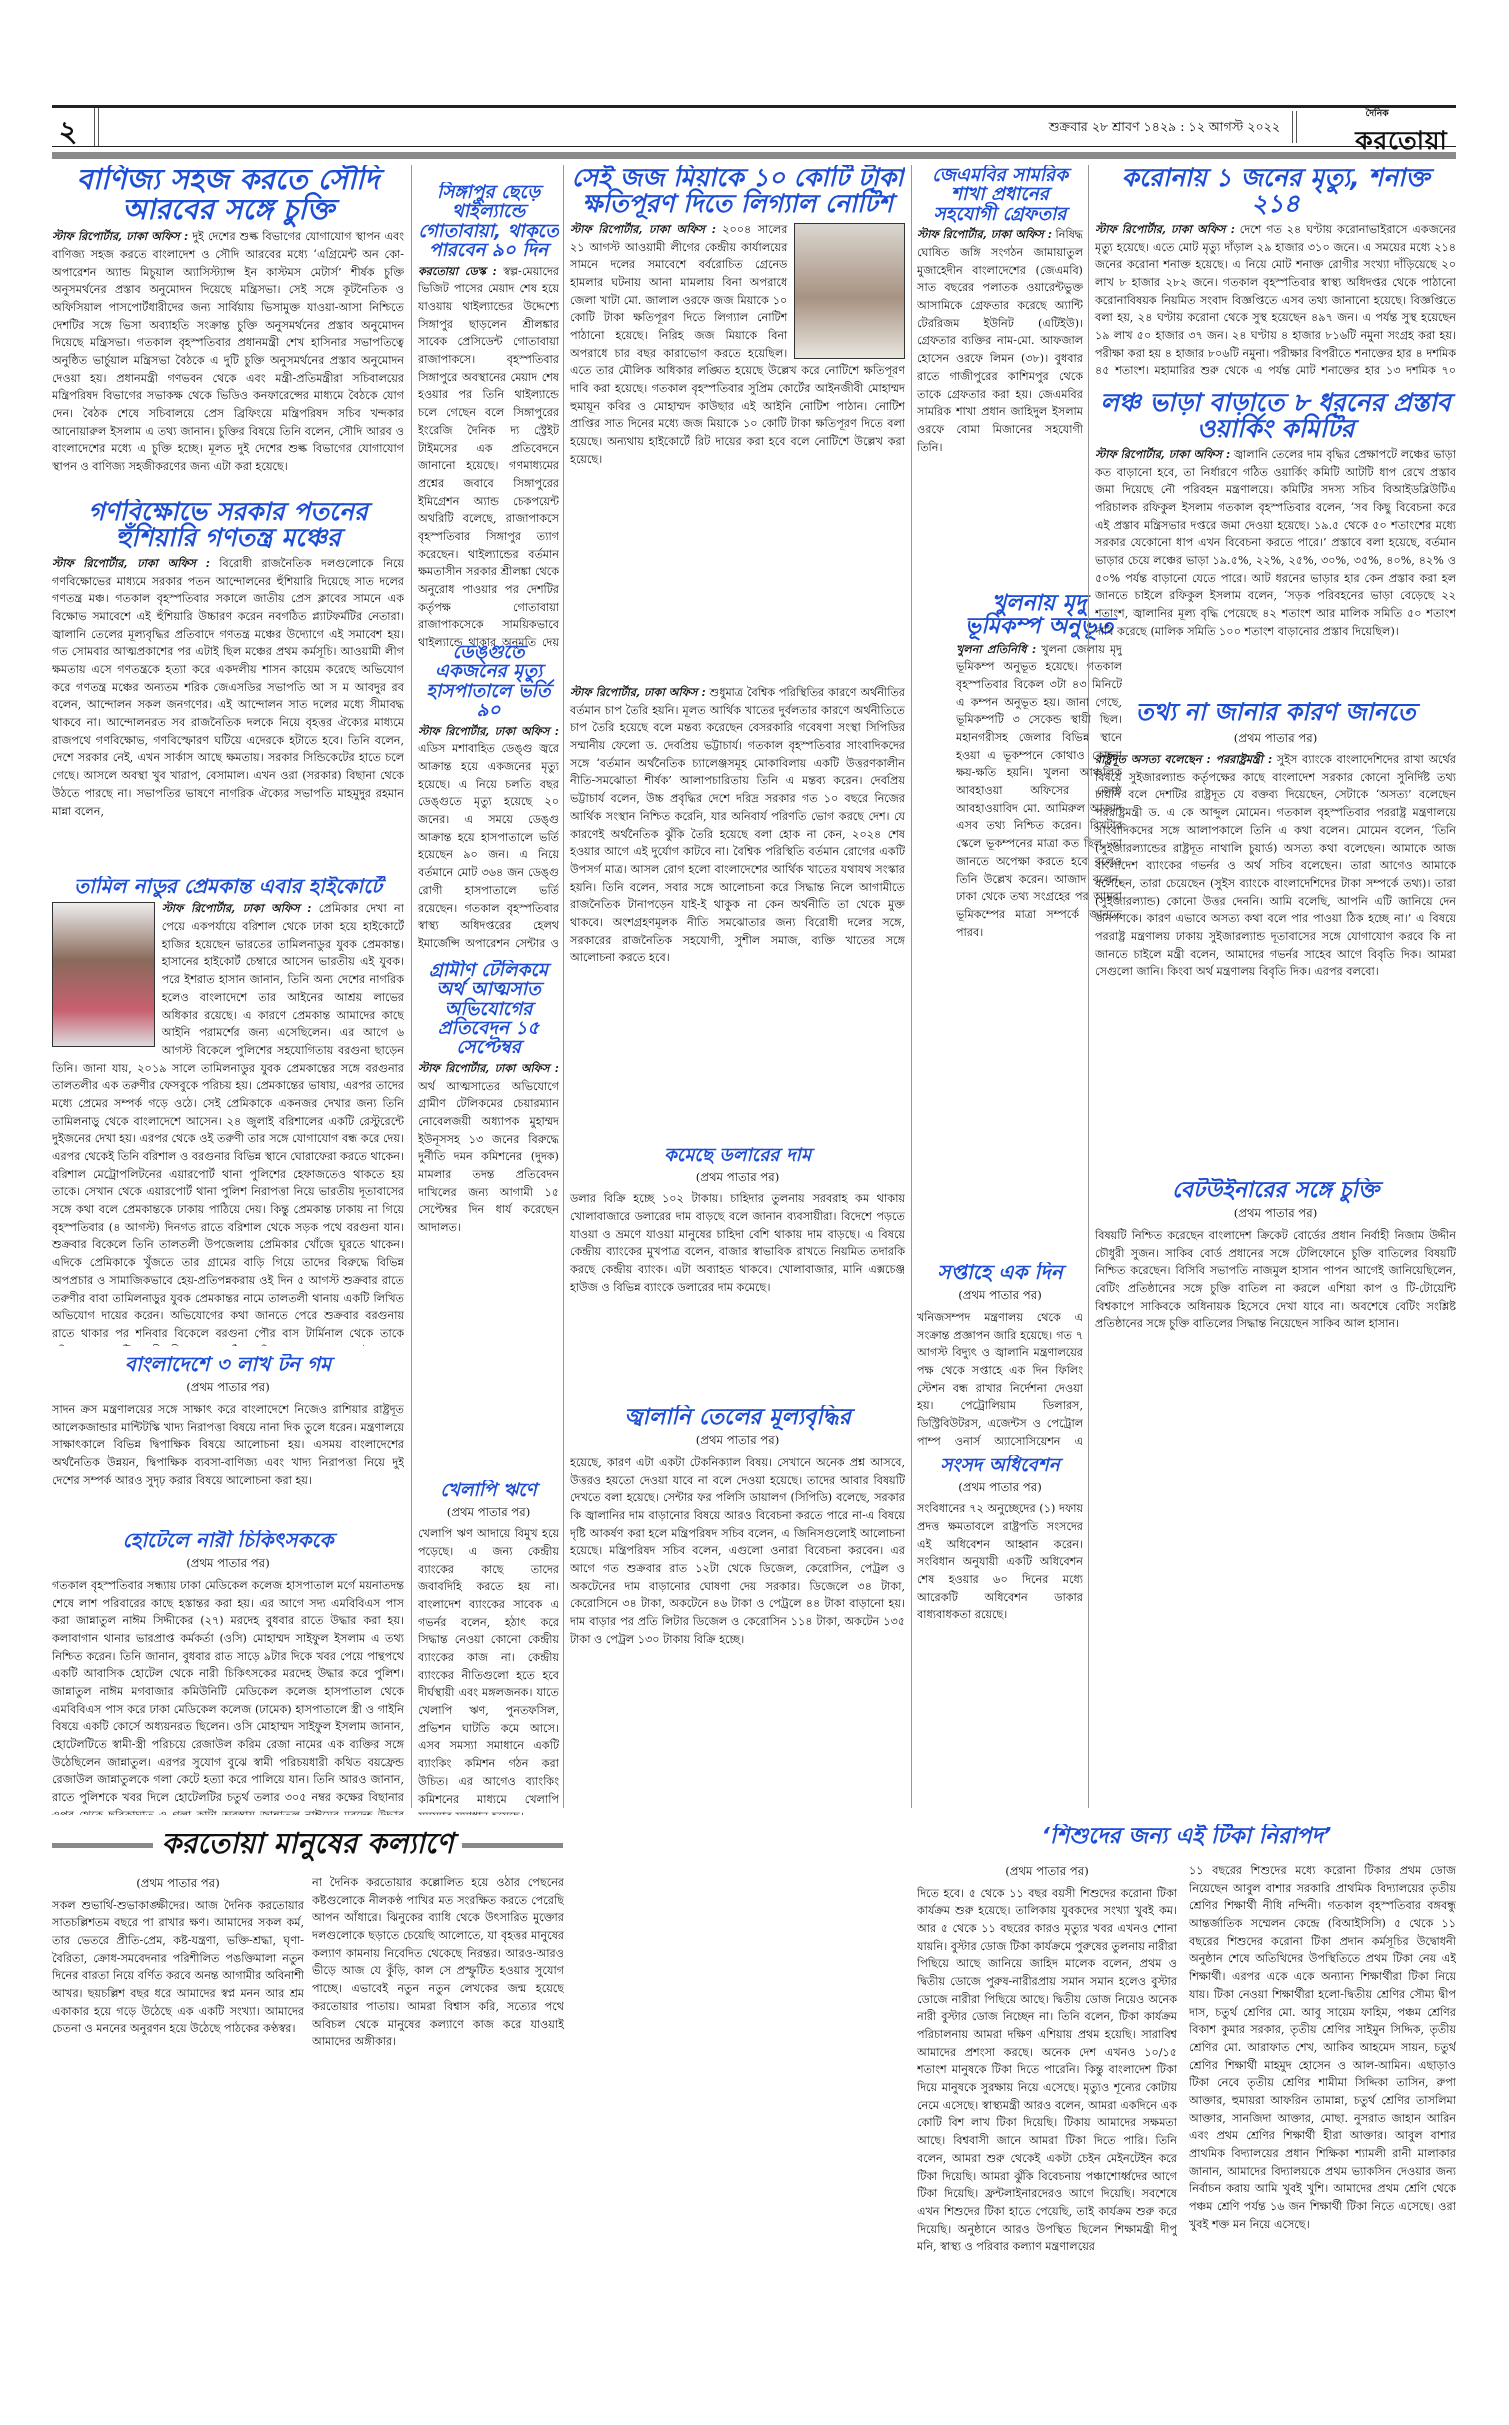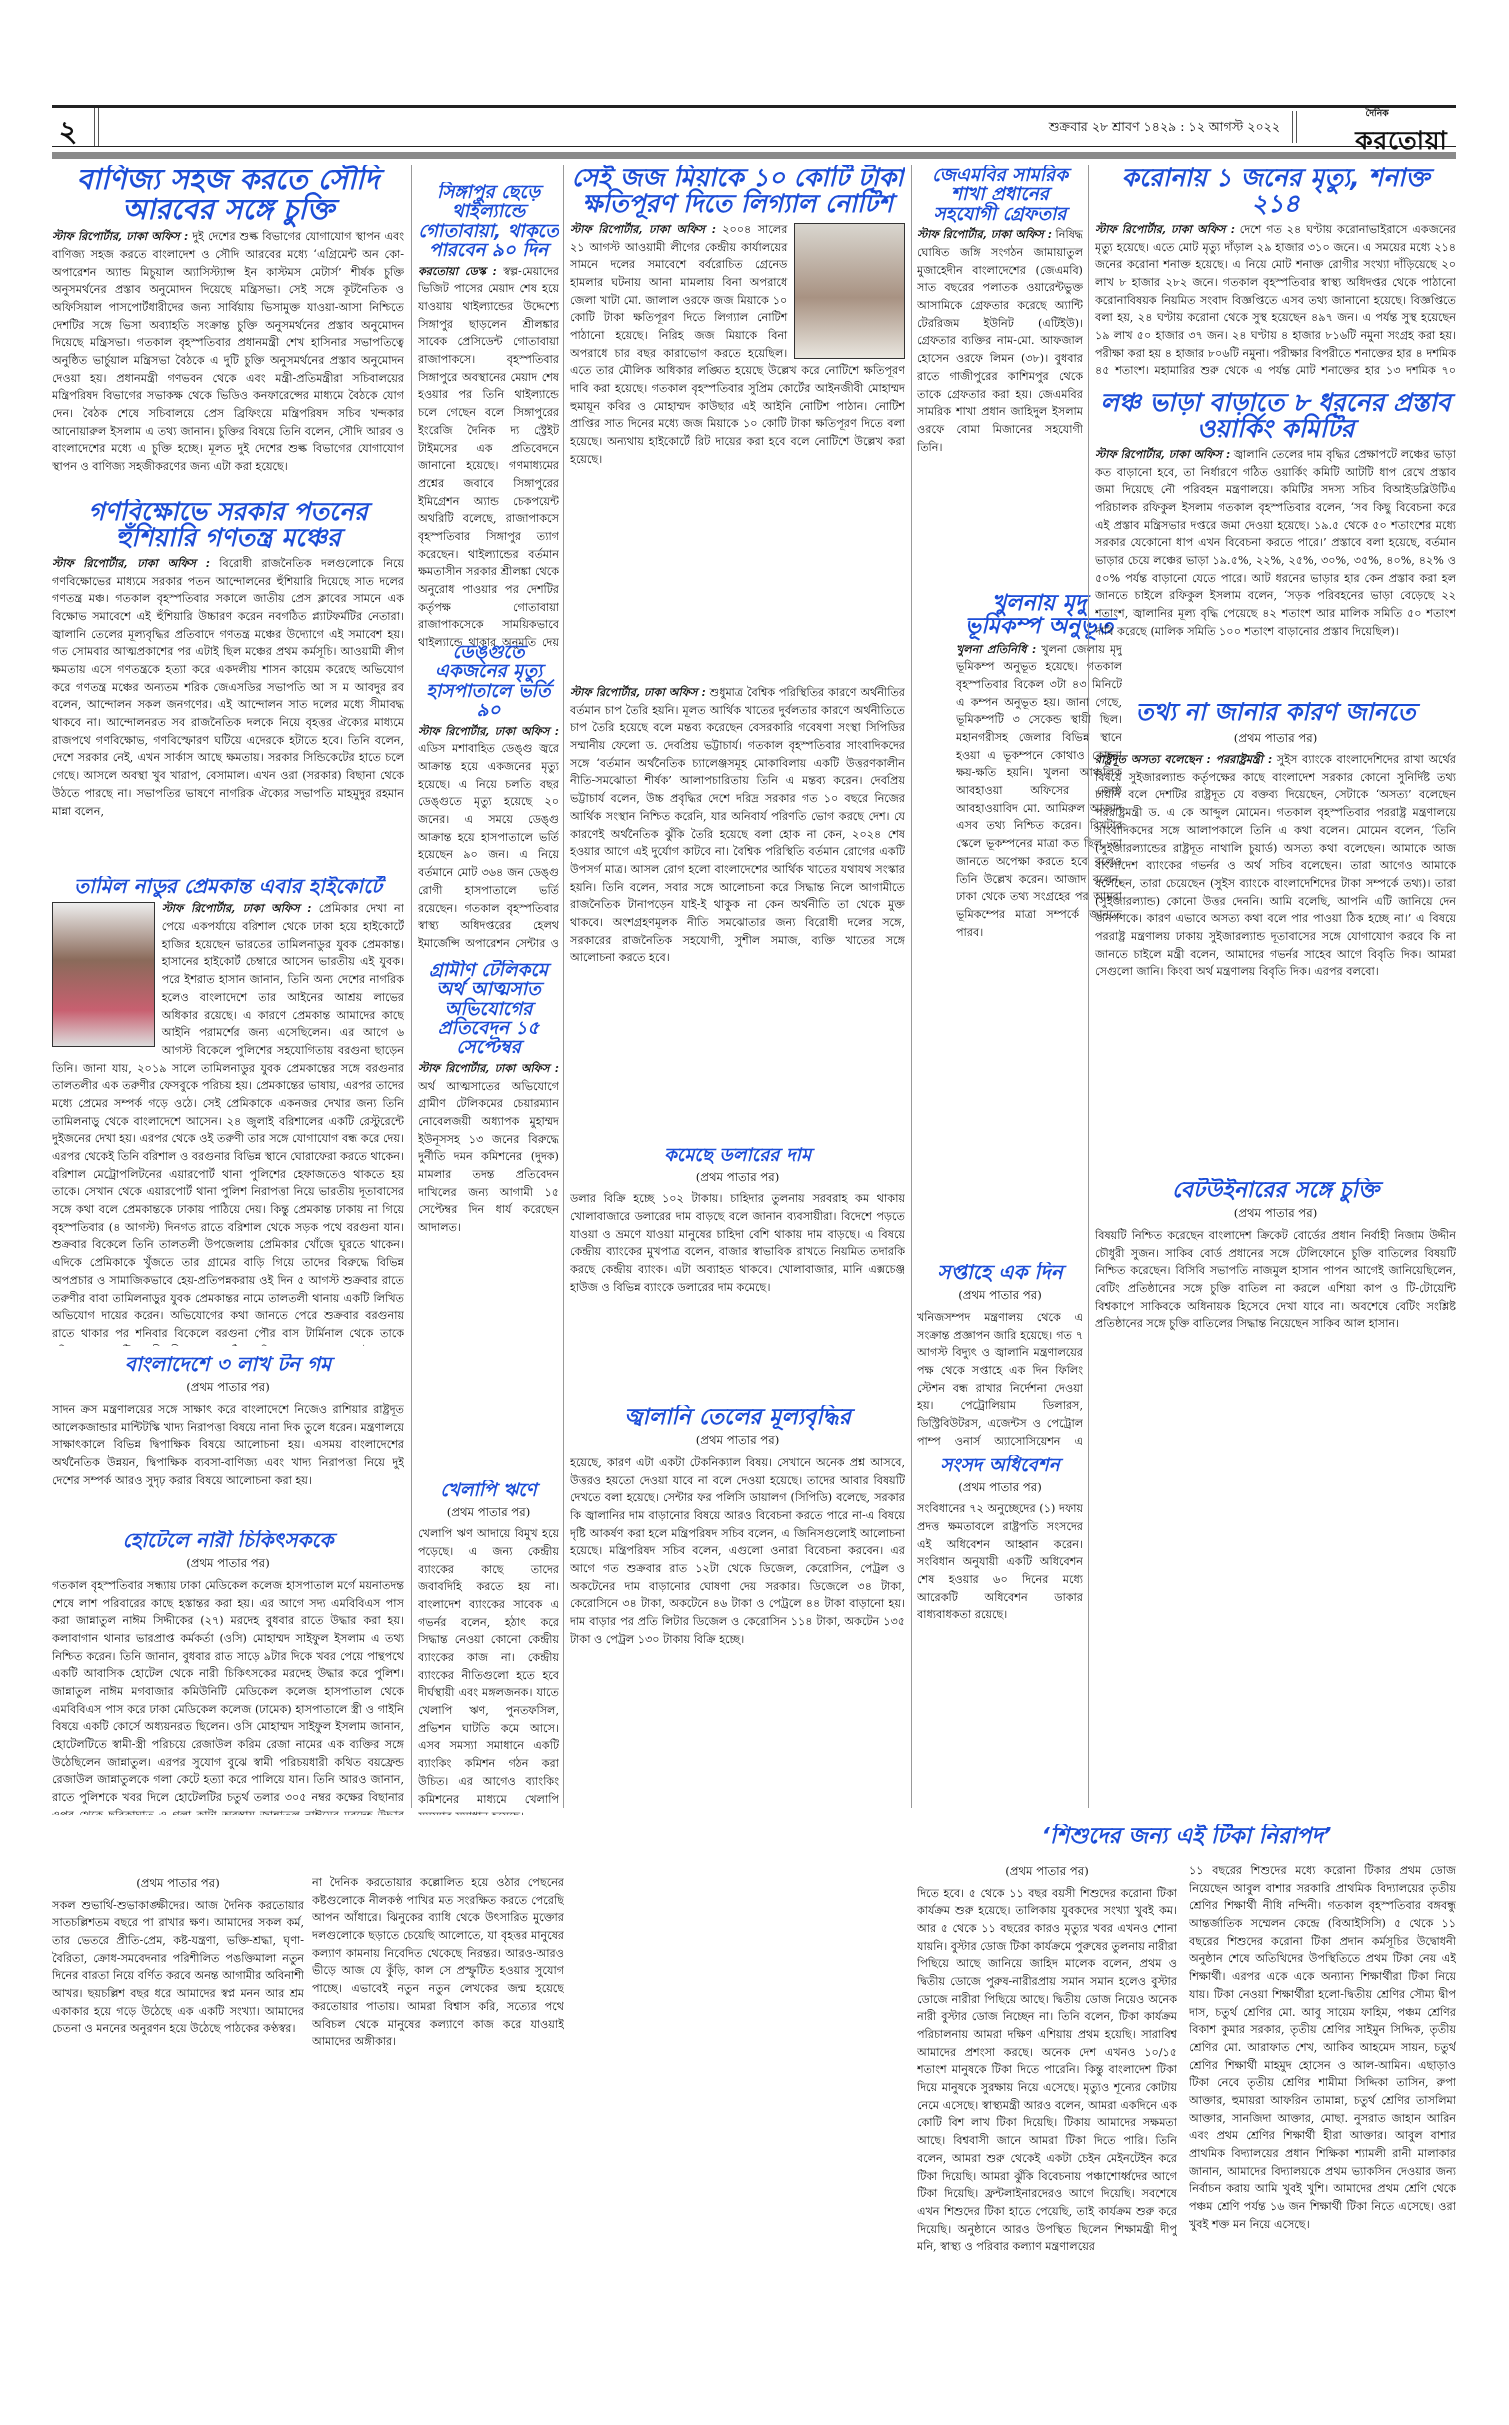--- a/index.html
+++ b/index.html
@@ -142,20 +142,25 @@
     <h2 class="hl" style="font-size:24px;">তথ্য না জানার কারণ জানতে</h2>
     <p class="sub">(প্রথম পাতার পর)</p>
     <p class="body"><span class="by">রাষ্ট্রদূত অসত্য বলেছেন : পররাষ্ট্রমন্ত্রী :</span> <span>সুইস ব্যাংকে বাংলাদেশিদের রাখা অর্থের বিষয়ে সুইজারল্যান্ড কর্তৃপক্ষের কাছে বাংলাদেশ সরকার কোনো সুনির্দিষ্ট তথ্য চায়নি বলে দেশটির রাষ্ট্রদূত যে বক্তব্য দিয়েছেন, সেটাকে ‘অসত্য’ বলেছেন পররাষ্ট্রমন্ত্রী ড. এ কে আব্দুল মোমেন। গতকাল বৃহস্পতিবার পররাষ্ট্র মন্ত্রণালয়ে সাংবাদিকদের সঙ্গে আলাপকালে তিনি এ কথা বলেন। মোমেন বলেন, ‘তিনি (সুইজারল্যান্ডের রাষ্ট্রদূত নাথালি চুয়ার্ড) অসত্য কথা বলেছেন। আমাকে আজ বাংলাদেশ ব্যাংকের গভর্নর ও অর্থ সচিব বলেছেন। তারা আগেও আমাকে বলেছেন, তারা চেয়েছেন (সুইস ব্যাংকে বাংলাদেশিদের টাকা সম্পর্কে তথ্য)। তারা (সুইজারল্যান্ড) কোনো উত্তর দেননি। আমি বলেছি, আপনি এটি জানিয়ে দেন জনগণকে। কারণ এভাবে অসত্য কথা বলে পার পাওয়া ঠিক হচ্ছে না।’ এ বিষয়ে পররাষ্ট্র মন্ত্রণালয় ঢাকায় সুইজারল্যান্ড দূতাবাসের সঙ্গে যোগাযোগ করবে কি না জানতে চাইলে মন্ত্রী বলেন, আমাদের গভর্নর সাহেব আগে বিবৃতি দিক। আমরা সেগুলো জানি। কিংবা অর্থ মন্ত্রণালয় বিবৃতি দিক। এরপর বলবো।</span></p>
   </div>
   <div class="art" style="left:1043px;top:1073px;width:361px;height:377px;">
     <h2 class="hl" style="font-size:22px;">বেটউইনারের সঙ্গে চুক্তি</h2>
     <p class="sub">(প্রথম পাতার পর)</p>
     <p class="body">বিষয়টি নিশ্চিত করেছেন বাংলাদেশ ক্রিকেট বোর্ডের প্রধান নির্বাহী নিজাম উদ্দীন চৌধুরী সুজন। সাকিব বোর্ড প্রধানের সঙ্গে টেলিফোনে চুক্তি বাতিলের বিষয়টি নিশ্চিত করেছেন। বিসিবি সভাপতি নাজমুল হাসান পাপন আগেই জানিয়েছিলেন, বেটিং প্রতিষ্ঠানের সঙ্গে চুক্তি বাতিল না করলে এশিয়া কাপ ও টি-টোয়েন্টি বিশ্বকাপে সাকিবকে অধিনায়ক হিসেবে দেখা যাবে না। অবশেষে বেটিং সংশ্লিষ্ট প্রতিষ্ঠানের সঙ্গে চুক্তি বাতিলের সিদ্ধান্ত নিয়েছেন সাকিব আল হাসান।</p>
   </div>
 
+  <div class="banner" style="left:0;top:1719px;width:511px;height:42px;">
+    <div class="line"></div>
+    <span class="t">করতোয়া মানুষের কল্যাণে</span>
+    <div class="line"></div>
+  </div>
   <div class="art" style="left:0;top:1769px;width:252px;height:520px;">
     <p class="sub">(প্রথম পাতার পর)</p>
     <p class="body">সকল শুভার্থি-শুভাকাঙ্ক্ষীদের। আজ দৈনিক করতোয়ার সাতচল্লিশতম বছরে পা রাখার ক্ষণ। আমাদের সকল কর্ম, তার ভেতরে প্রীতি-প্রেম, কষ্ট-যন্ত্রণা, ভক্তি-শ্রদ্ধা, ঘৃণা-বৈরিতা, ক্রোধ-সমবেদনার পরিশীলিত পঙক্তিমালা নতুন দিনের বারতা নিয়ে বর্ণিত করবে অনন্ত আগামীর অবিনাশী আখর। ছয়চল্লিশ বছর ধরে আমাদের স্বপ্ন মনন আর শ্রম একাকার হয়ে গড়ে উঠেছে এক একটি সংখ্যা। আমাদের চেতনা ও মননের অনুরণন হয়ে উঠেছে পাঠকের কণ্ঠস্বর।</p>
   </div>
   <div class="art" style="left:260px;top:1769px;width:252px;height:520px;">
     <p class="body">না দৈনিক করতোয়ার কল্লোলিত হয়ে ওঠার পেছনের কষ্টগুলোকে নীলকণ্ঠ পাখির মত সংরক্ষিত করতে পেরেছি আপন আঁধারে। ঝিনুকের ব্যাধি থেকে উৎসারিত মুক্তোর দলগুলোকে ছড়াতে চেয়েছি আলোতে, যা বৃহত্তর মানুষের কল্যাণ কামনায় নিবেদিত থেকেছে নিরন্তর। আরও-আরও ভীড়ে আজ যে কুঁড়ি, কাল সে প্রস্ফুটিত হওয়ার সুযোগ পাচ্ছে। এভাবেই নতুন নতুন লেখকের জন্ম হয়েছে করতোয়ার পাতায়। আমরা বিশ্বাস করি, সত্যের পথে অবিচল থেকে মানুষের কল্যাণে কাজ করে যাওয়াই আমাদের অঙ্গীকার।</p>
   </div>
 
   <div class="art" style="left:865px;top:1719px;width:539px;height:34px;">
     <h2 class="hl" style="font-size:22px;">‘শিশুদের জন্য এই টিকা নিরাপদ’</h2>

